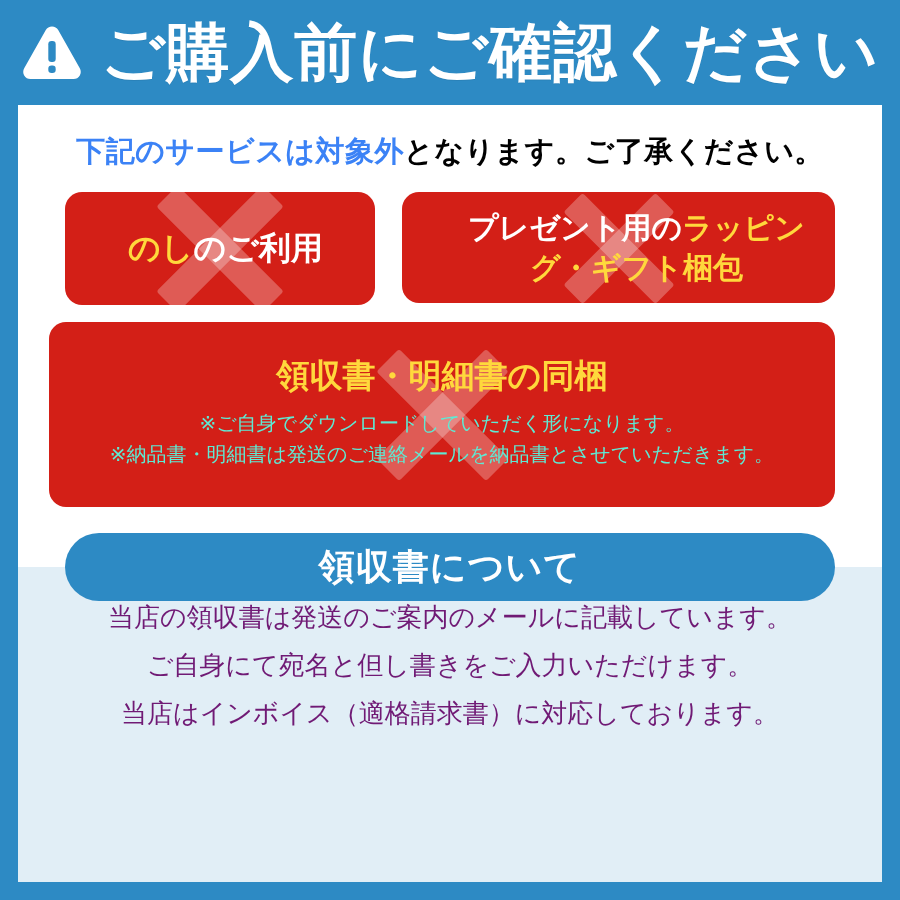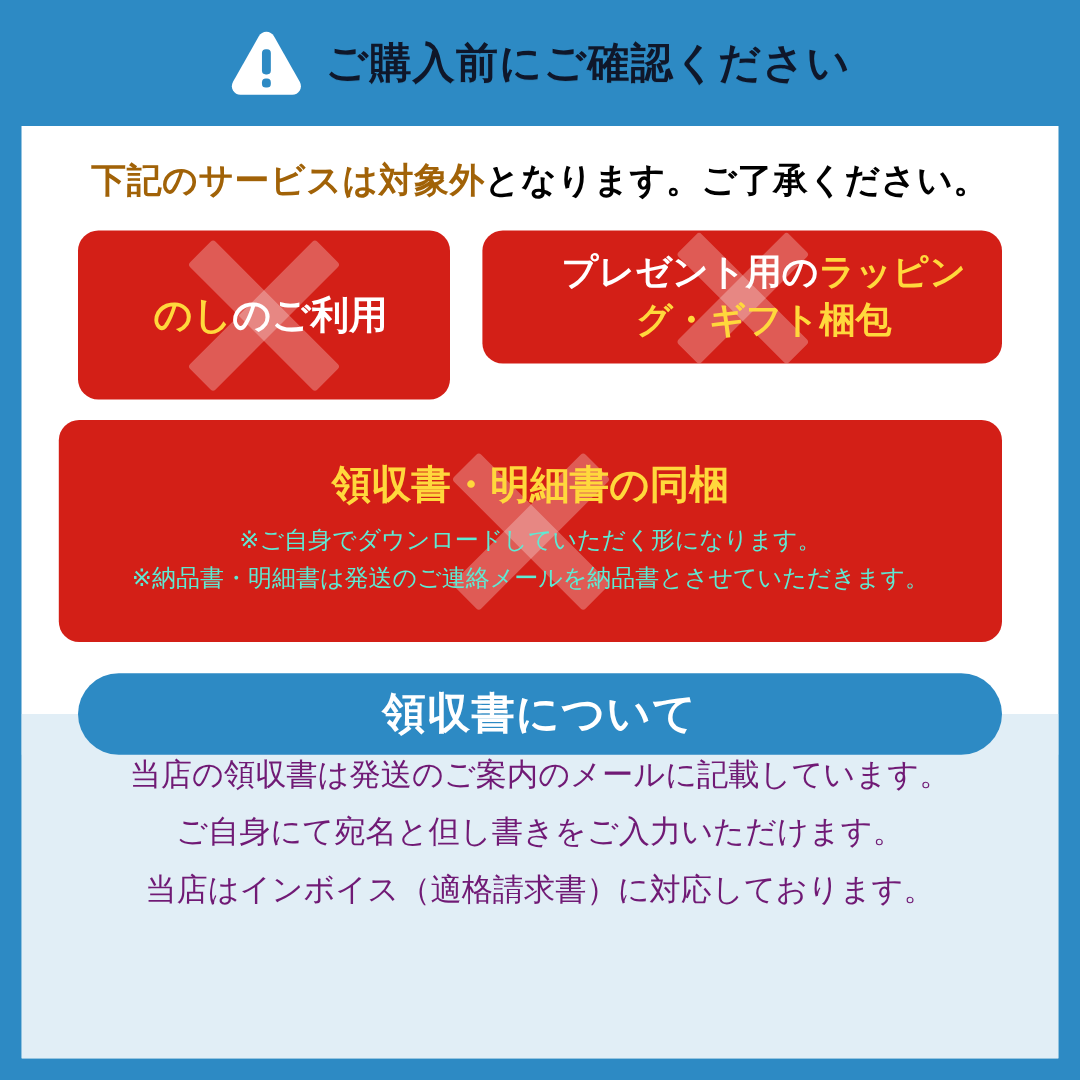--- a/index.html
+++ b/index.html
@@ -34,22 +34,22 @@
     gap: 18px;
     background: #2d8ac4;
   }
   .warn-icon {
     width: 62px;
     height: 58px;
     flex: 0 0 62px;
     display: block;
   }
   .header-title {
-    color: #0f172a;
-    font-size: 35px;
+    color: #ffffff;
+    font-size: 63px;
     font-weight: 700;
     letter-spacing: 1px;
     line-height: 1;
     white-space: nowrap;
     text-shadow: 0 1px 0 rgba(0,0,0,0.06);
   }
 
   
   .frame {
     flex: 1 1 auto;
@@ -74,41 +74,41 @@
   .subtitle {
     text-align: center;
     font-size: 29px;
     font-weight: 700;
     line-height: 1;
     padding-top: 32px;
     padding-bottom: 26px;
     white-space: nowrap;
     letter-spacing: 0.5px;
   }
-  .subtitle .em { color: #a16207; }
+  .subtitle .em { color: #3b82f6; }
   .subtitle .plain { color: #000000; }
 
   
   .card-row {
     display: flex;
     gap: 27px;
     padding: 0 27px;
   }
   .card {
     position: relative;
     background: #d31f17;
     border-radius: 17px;
     overflow: hidden;
     display: flex;
     align-items: center;
     justify-content: center;
     text-align: center;
     box-sizing: border-box;
   }
-  .card-noshi { flex: 0 0 310px; height: 141px; padding-left: 11px; }
+  .card-noshi { flex: 0 0 310px; height: 113px; padding-left: 11px; }
   .card-wrap  { flex: 1 1 auto;  height: 111px; padding-left: 36px; }
   .card-wide  {
     height: 185px;
     margin: 17px 27px 0 11px;
     flex-direction: column;
     justify-content: center;
   }
   .x-mark {
     position: absolute;
     left: 50%;

